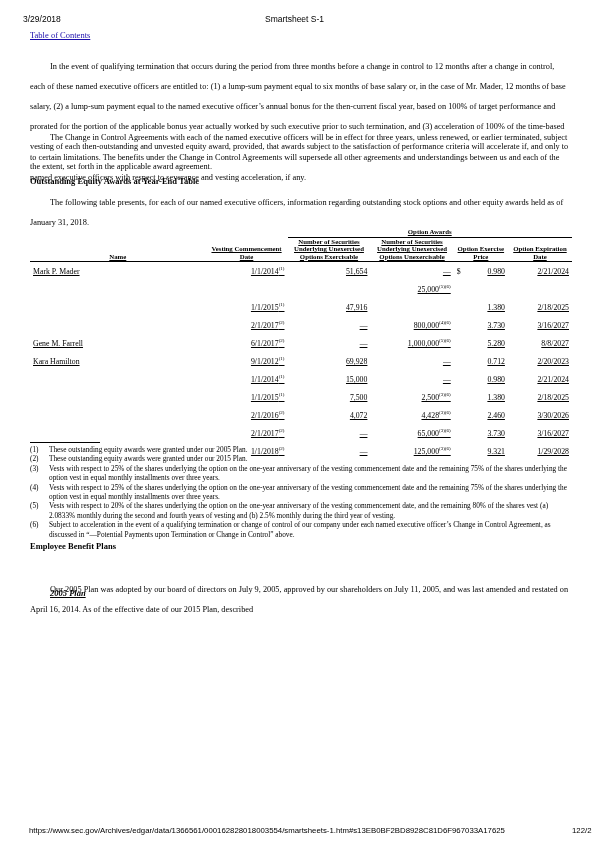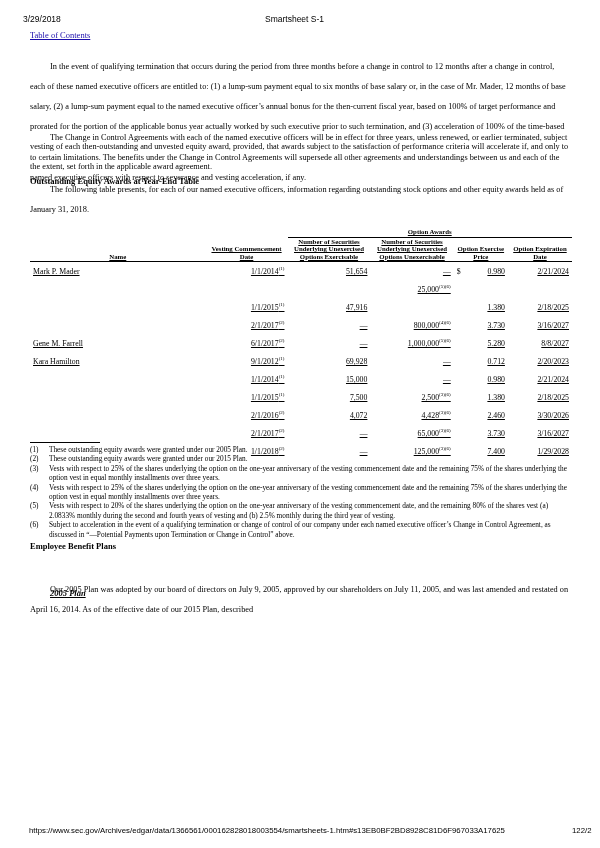--- a/index.html
+++ b/index.html
@@ -36,21 +36,21 @@
 </head>
 <body>
 
 <div class="hdr hdr-date">3/29/2018</div>
 <div class="hdr hdr-title">Smartsheet S-1</div>
 <a class="toc">Table of Contents</a>
 
 <p class="para" style="top:57px;">In the event of qualifying termination that occurs during the period from three months before a change in control to 12 months after a change in control, each of these named executive officers are entitled to: (1) a lump-sum payment equal to six months of base salary or, in the case of Mr. Mader, 12 months of base salary, (2) a lump-sum payment equal to the named executive officer’s annual bonus for the then-current fiscal year, based on 100% of target performance and prorated for the portion of the applicable bonus year actually worked by such executive prior to such termination, and (3) acceleration of 100% of the time-based vesting of each then-outstanding and unvested equity award, provided, that awards subject to the satisfaction of performance criteria will accelerate if, and only to the extent, set forth in the applicable award agreement.</p>
 <p class="para" style="top:128px;">The Change in Control Agreements with each of the named executive officers will be in effect for three years, unless renewed, or earlier terminated, subject to certain limitations. The benefits under the Change in Control Agreements will supersede all other agreements and understandings between us and each of the named executive officers with respect to severance and vesting acceleration, if any.</p>
 <h3 class="h3" style="top:176px;">Outstanding Equity Awards at Year-End Table</h3>
-<p class="para" style="top:180px;">The following table presents, for each of our named executive officers, information regarding outstanding stock options and other equity awards held as of January 31, 2018.</p>
+<p class="para" style="top:193px;">The following table presents, for each of our named executive officers, information regarding outstanding stock options and other equity awards held as of January 31, 2018.</p>
 
 <table class="eq">
   <thead>
     <tr>
       <th></th>
         <th></th>
       <th colspan="4" class="group-hdr">Option Awards</th>
     </tr>
     <tr>
       <th class="u col-name">Name</th>
@@ -140,21 +140,21 @@
         <td class="r">—</td>
         <td class="r"><span>65,000</span><sup>(3)(6)</sup></td>
         <td class="r"><span class="dollar"></span><span>3.730</span></td>
         <td class="r">3/16/2027</td>
       </tr>
       <tr>
         <td></td>
         <td class="r"><span>1/1/2018</span><sup>(2)</sup></td>
         <td class="r">—</td>
         <td class="r"><span>125,000</span><sup>(3)(6)</sup></td>
-        <td class="r"><span class="dollar"></span><span>7.400</span></td>
+        <td class="r"><span class="dollar"></span><span>9.321</span></td>
         <td class="r">1/29/2028</td>
       </tr>
     </tbody>
 </table>
 
 <div class="fn-rule"></div>
 <ul class="fns" id="fns">
     <li><span class="num">(1)</span><span>These outstanding equity awards were granted under our 2005 Plan.</span></li>
     <li><span class="num">(2)</span><span>These outstanding equity awards were granted under our 2015 Plan.</span></li>
     <li><span class="num">(3)</span><span>Vests with respect to 25% of the shares underlying the option on the one-year anniversary of the vesting commencement date and the remaining 75% of the shares underlying the option vest in equal monthly installments over three years.</span></li>

